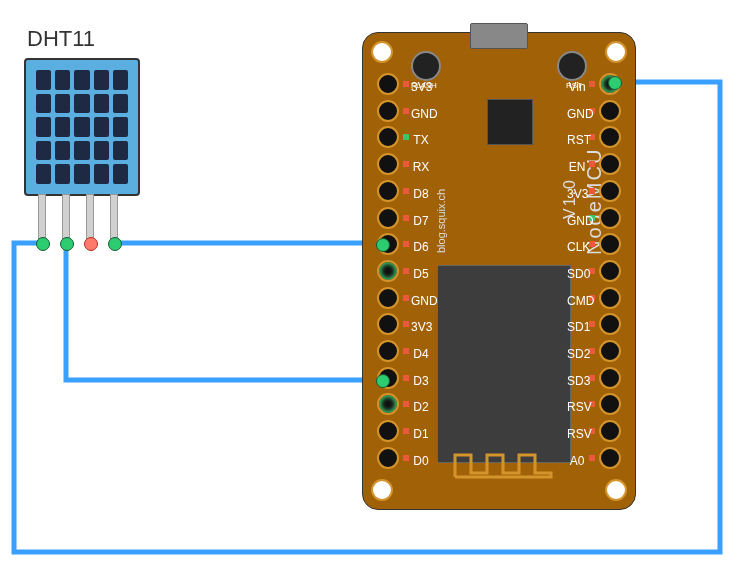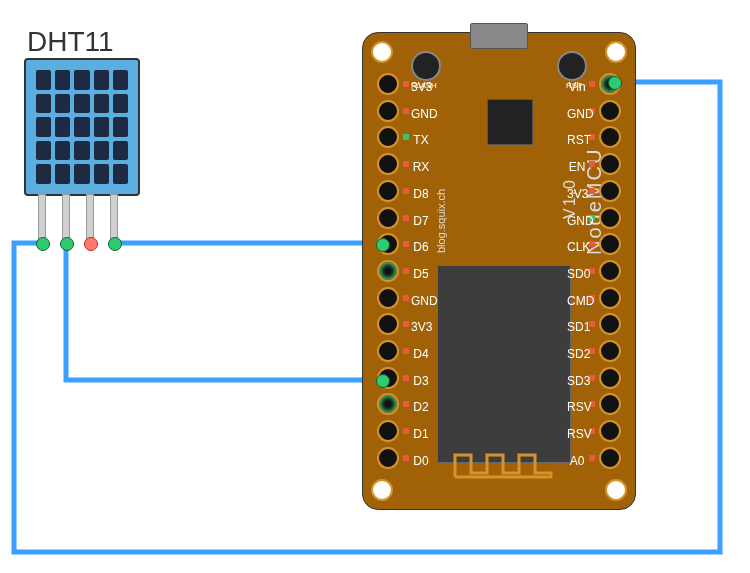--- a/index.html
+++ b/index.html
@@ -14,21 +14,21 @@
   .container {
     position: relative;
     width: 750px;
     height: 573px;
   }
   
   .dht-label {
     position: absolute;
     left: 27px;
     top: 26px;
-    font-size: 28px;
+    font-size: 22px;
     color: #333;
   }
   .dht11 {
     position: absolute;
     left: 24px;
     top: 58px;
     width: 112px;
     height: 134px;
     background: #5aaee0;
     border: 2px solid #333;

